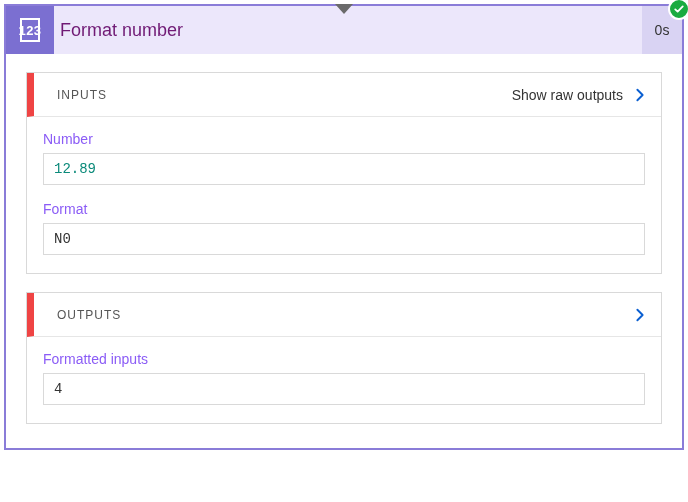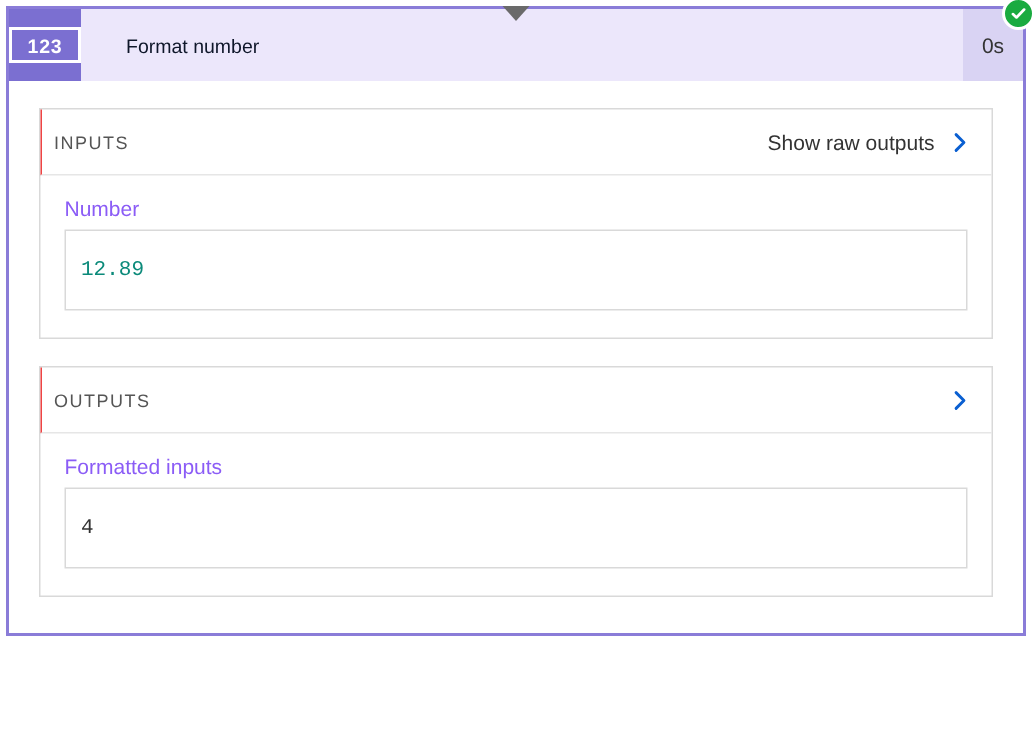--- a/index.html
+++ b/index.html
@@ -44,37 +44,37 @@
       height: 48px;
     }
     .icon-box {
       width: 48px;
       background: #7b6fd1;
       display: flex;
       align-items: center;
       justify-content: center;
     }
     .icon-inner {
-      width: 48px; height: 24px;
+      width: 20px; height: 24px;
       border: 2px solid #fff;
       display: flex;
       align-items: center;
       justify-content: center;
       color: #fff;
       font-size: 13px;
       font-weight: 700;
       letter-spacing: 0.5px;
     }
     .title {
       flex: 1;
       display: flex;
       align-items: center;
-      padding-left: 30px;
-      font-size: 13px;
-      color: #0f172a;
+      padding-left: 6px;
+      font-size: 18px;
+      color: #701a75;
     }
     .duration {
       width: 40px;
       background: #d9d3f3;
       display: flex;
       align-items: center;
       justify-content: center;
       font-size: 14px;
       color: #333;
     }
@@ -85,23 +85,23 @@
       border: 1px solid #d9d9d9;
       margin-bottom: 18px;
       background: #fff;
     }
     .section:last-child { margin-bottom: 4px; }
     .section-head {
       display: flex;
       align-items: center;
       justify-content: space-between;
       height: 44px;
-      padding: 0 14px 0 8px;
+      padding: 0 14px 0 23px;
       border-bottom: 1px solid #e6e6e6;
-      border-left: 1px solid #ef4444;
+      border-left: 7px solid #ef4444;
     }
     .section-label {
       font-size: 12px;
       letter-spacing: 1px;
       color: #555;
     }
     .show-raw {
       display: flex;
       align-items: center;
       gap: 10px;
@@ -117,21 +117,21 @@
       margin-bottom: 16px;
     }
     .field:last-child { margin-bottom: 0; }
     .field-label {
       font-size: 14px;
       color: #8b5cf6;
       margin-bottom: 6px;
     }
     .field-value {
       border: 1px solid #d9d9d9;
-      padding: 18px 10px;
+      padding: 7px 10px;
       font-size: 14px;
       color: #333;
       font-family: Consolas, "Courier New", monospace;
       background: #fff;
     }
     .field-value.teal { color: #0b8a7a; }
   </style>
 </head>
 <body>
 
@@ -161,20 +161,24 @@
           <svg viewBox="0 0 16 16">
               <path d="M5 2 L11 8 L5 14" stroke="#0a5fd1" stroke-width="2.2" fill="none" stroke-linecap="round" stroke-linejoin="round"></path>
             </svg>
         </div>
       </div>
       <div class="section-body">
         <div class="field">
           <div class="field-label">Number</div>
           <div class="field-value teal">12.89</div>
         </div>
+        <div class="field">
+          <div class="field-label">Format</div>
+          <div class="field-value">N0</div>
+        </div>
       </div>
     </div>
 
     <div class="section">
       <div class="section-head">
         <div class="section-label">OUTPUTS</div>
         <div class="show-raw">
           <svg viewBox="0 0 16 16">
               <path d="M5 2 L11 8 L5 14" stroke="#0a5fd1" stroke-width="2.2" fill="none" stroke-linecap="round" stroke-linejoin="round"></path>
             </svg>

